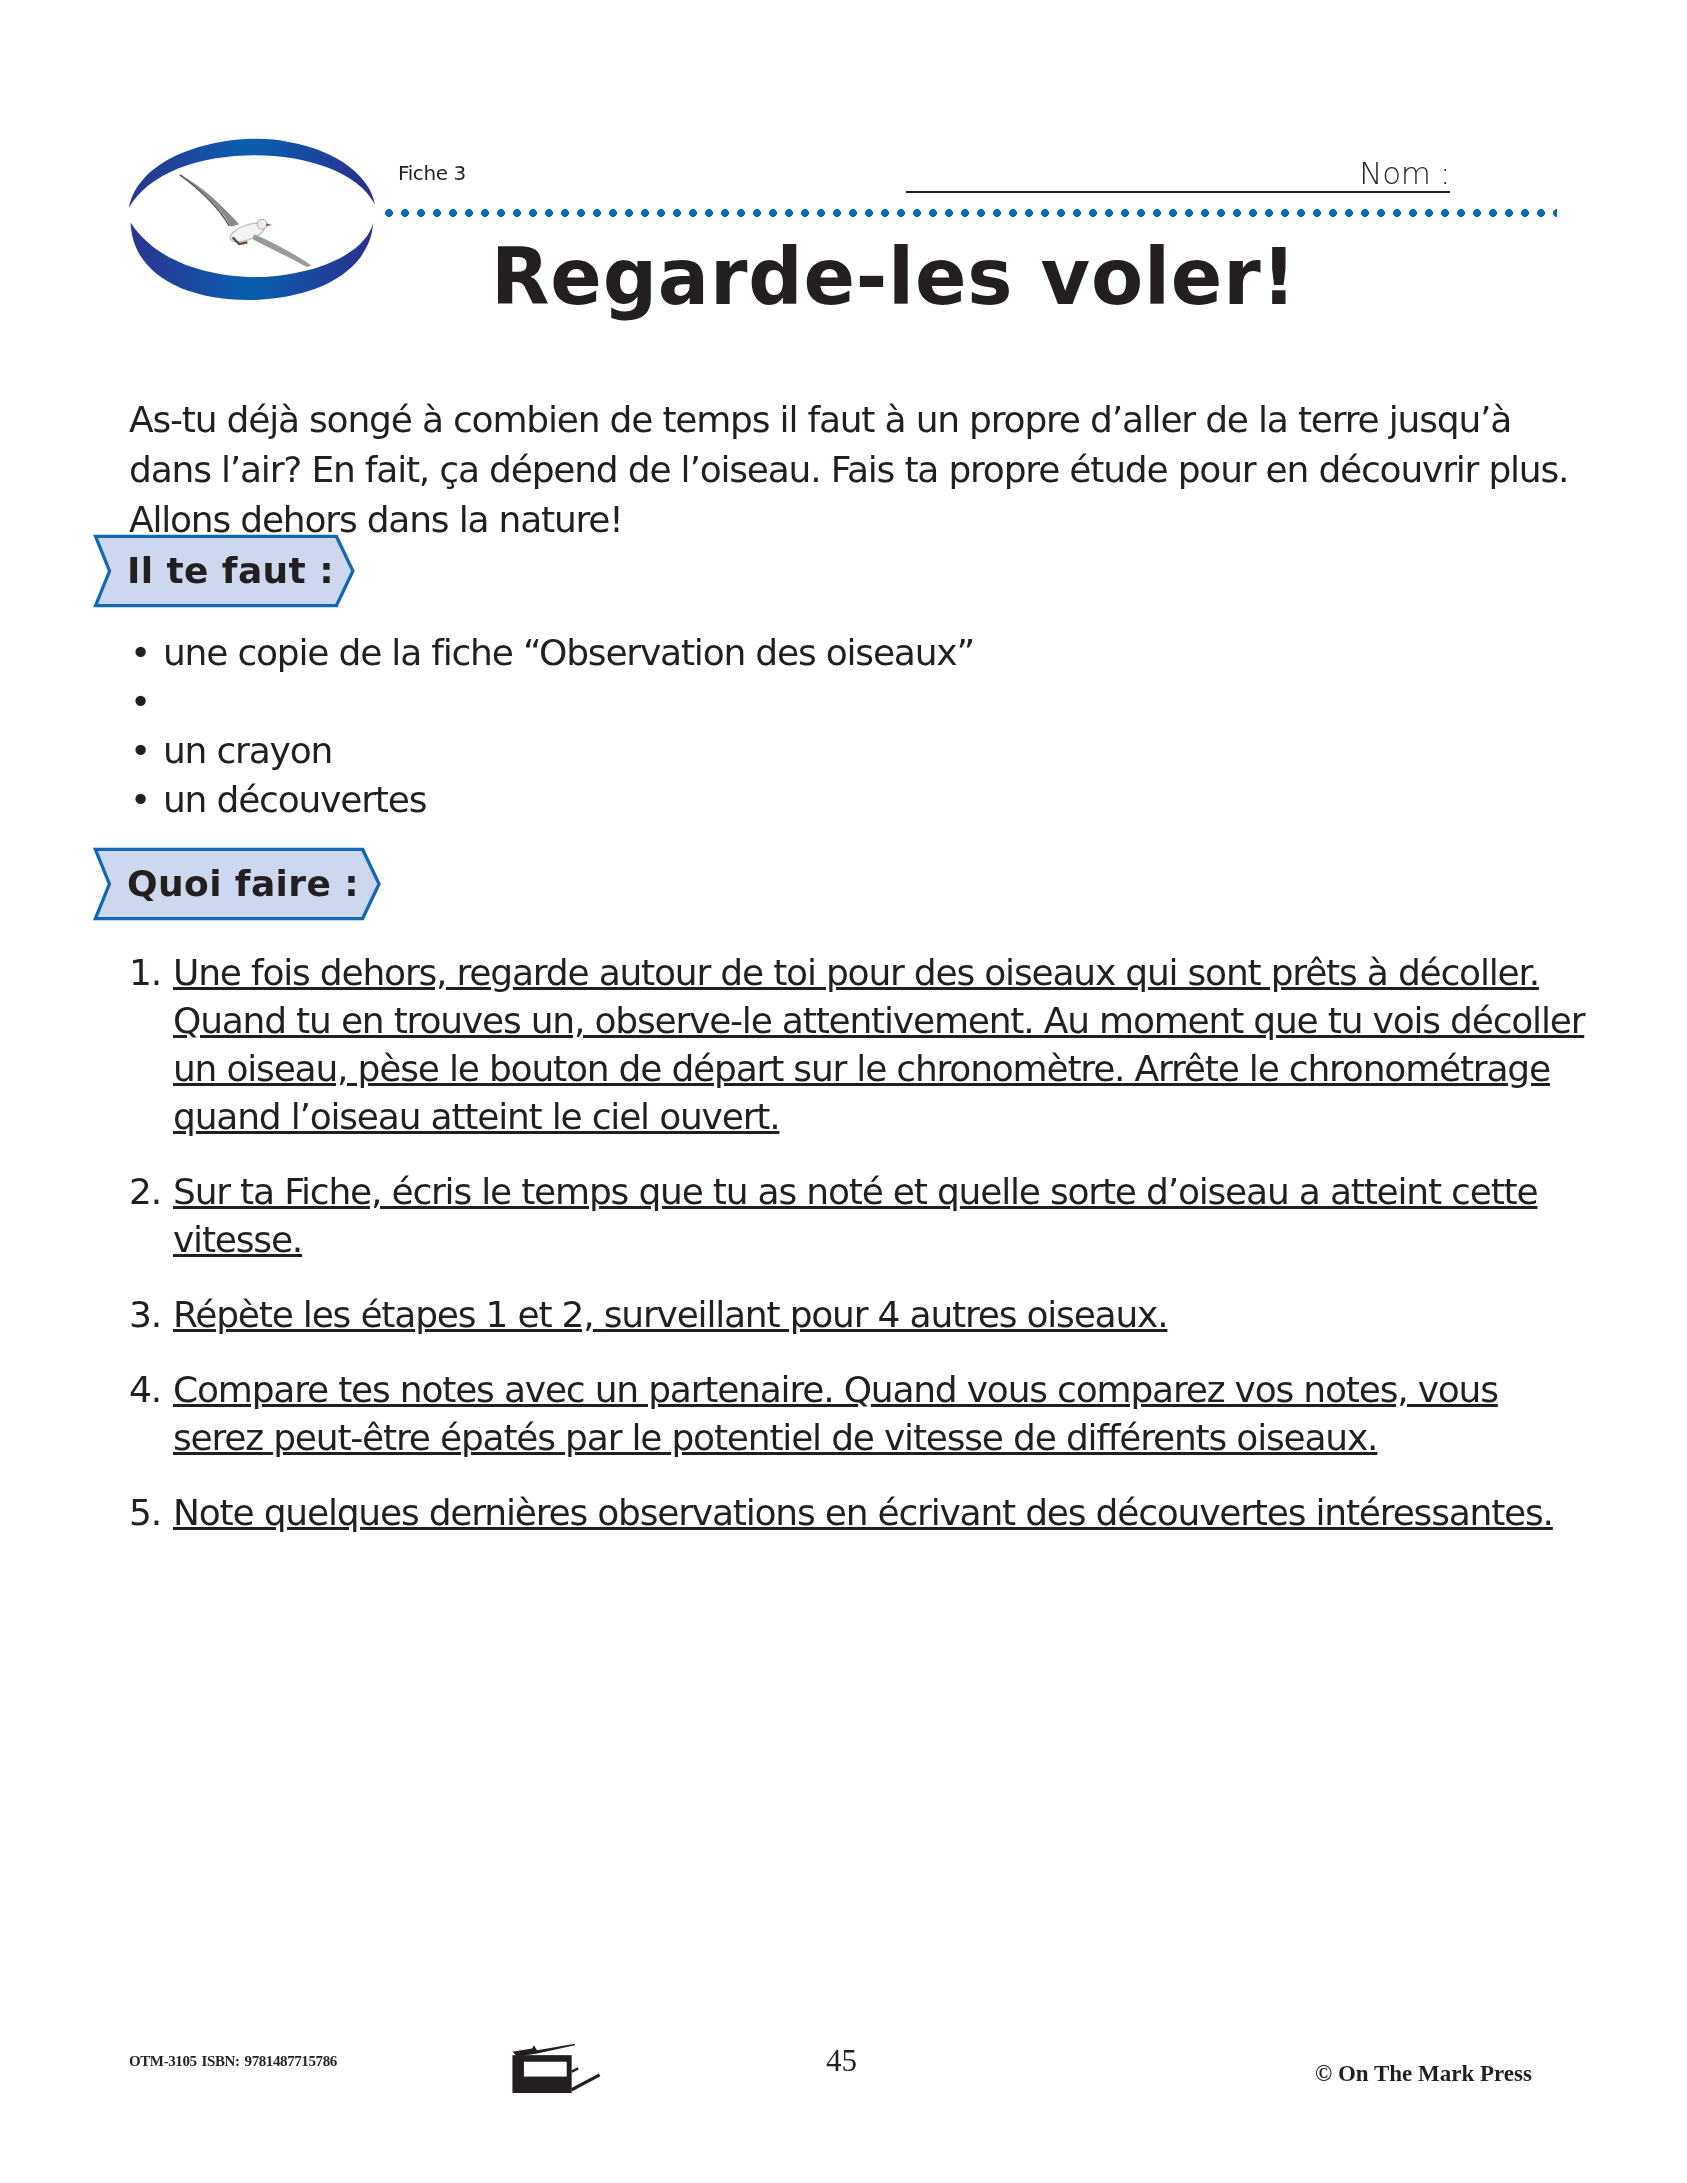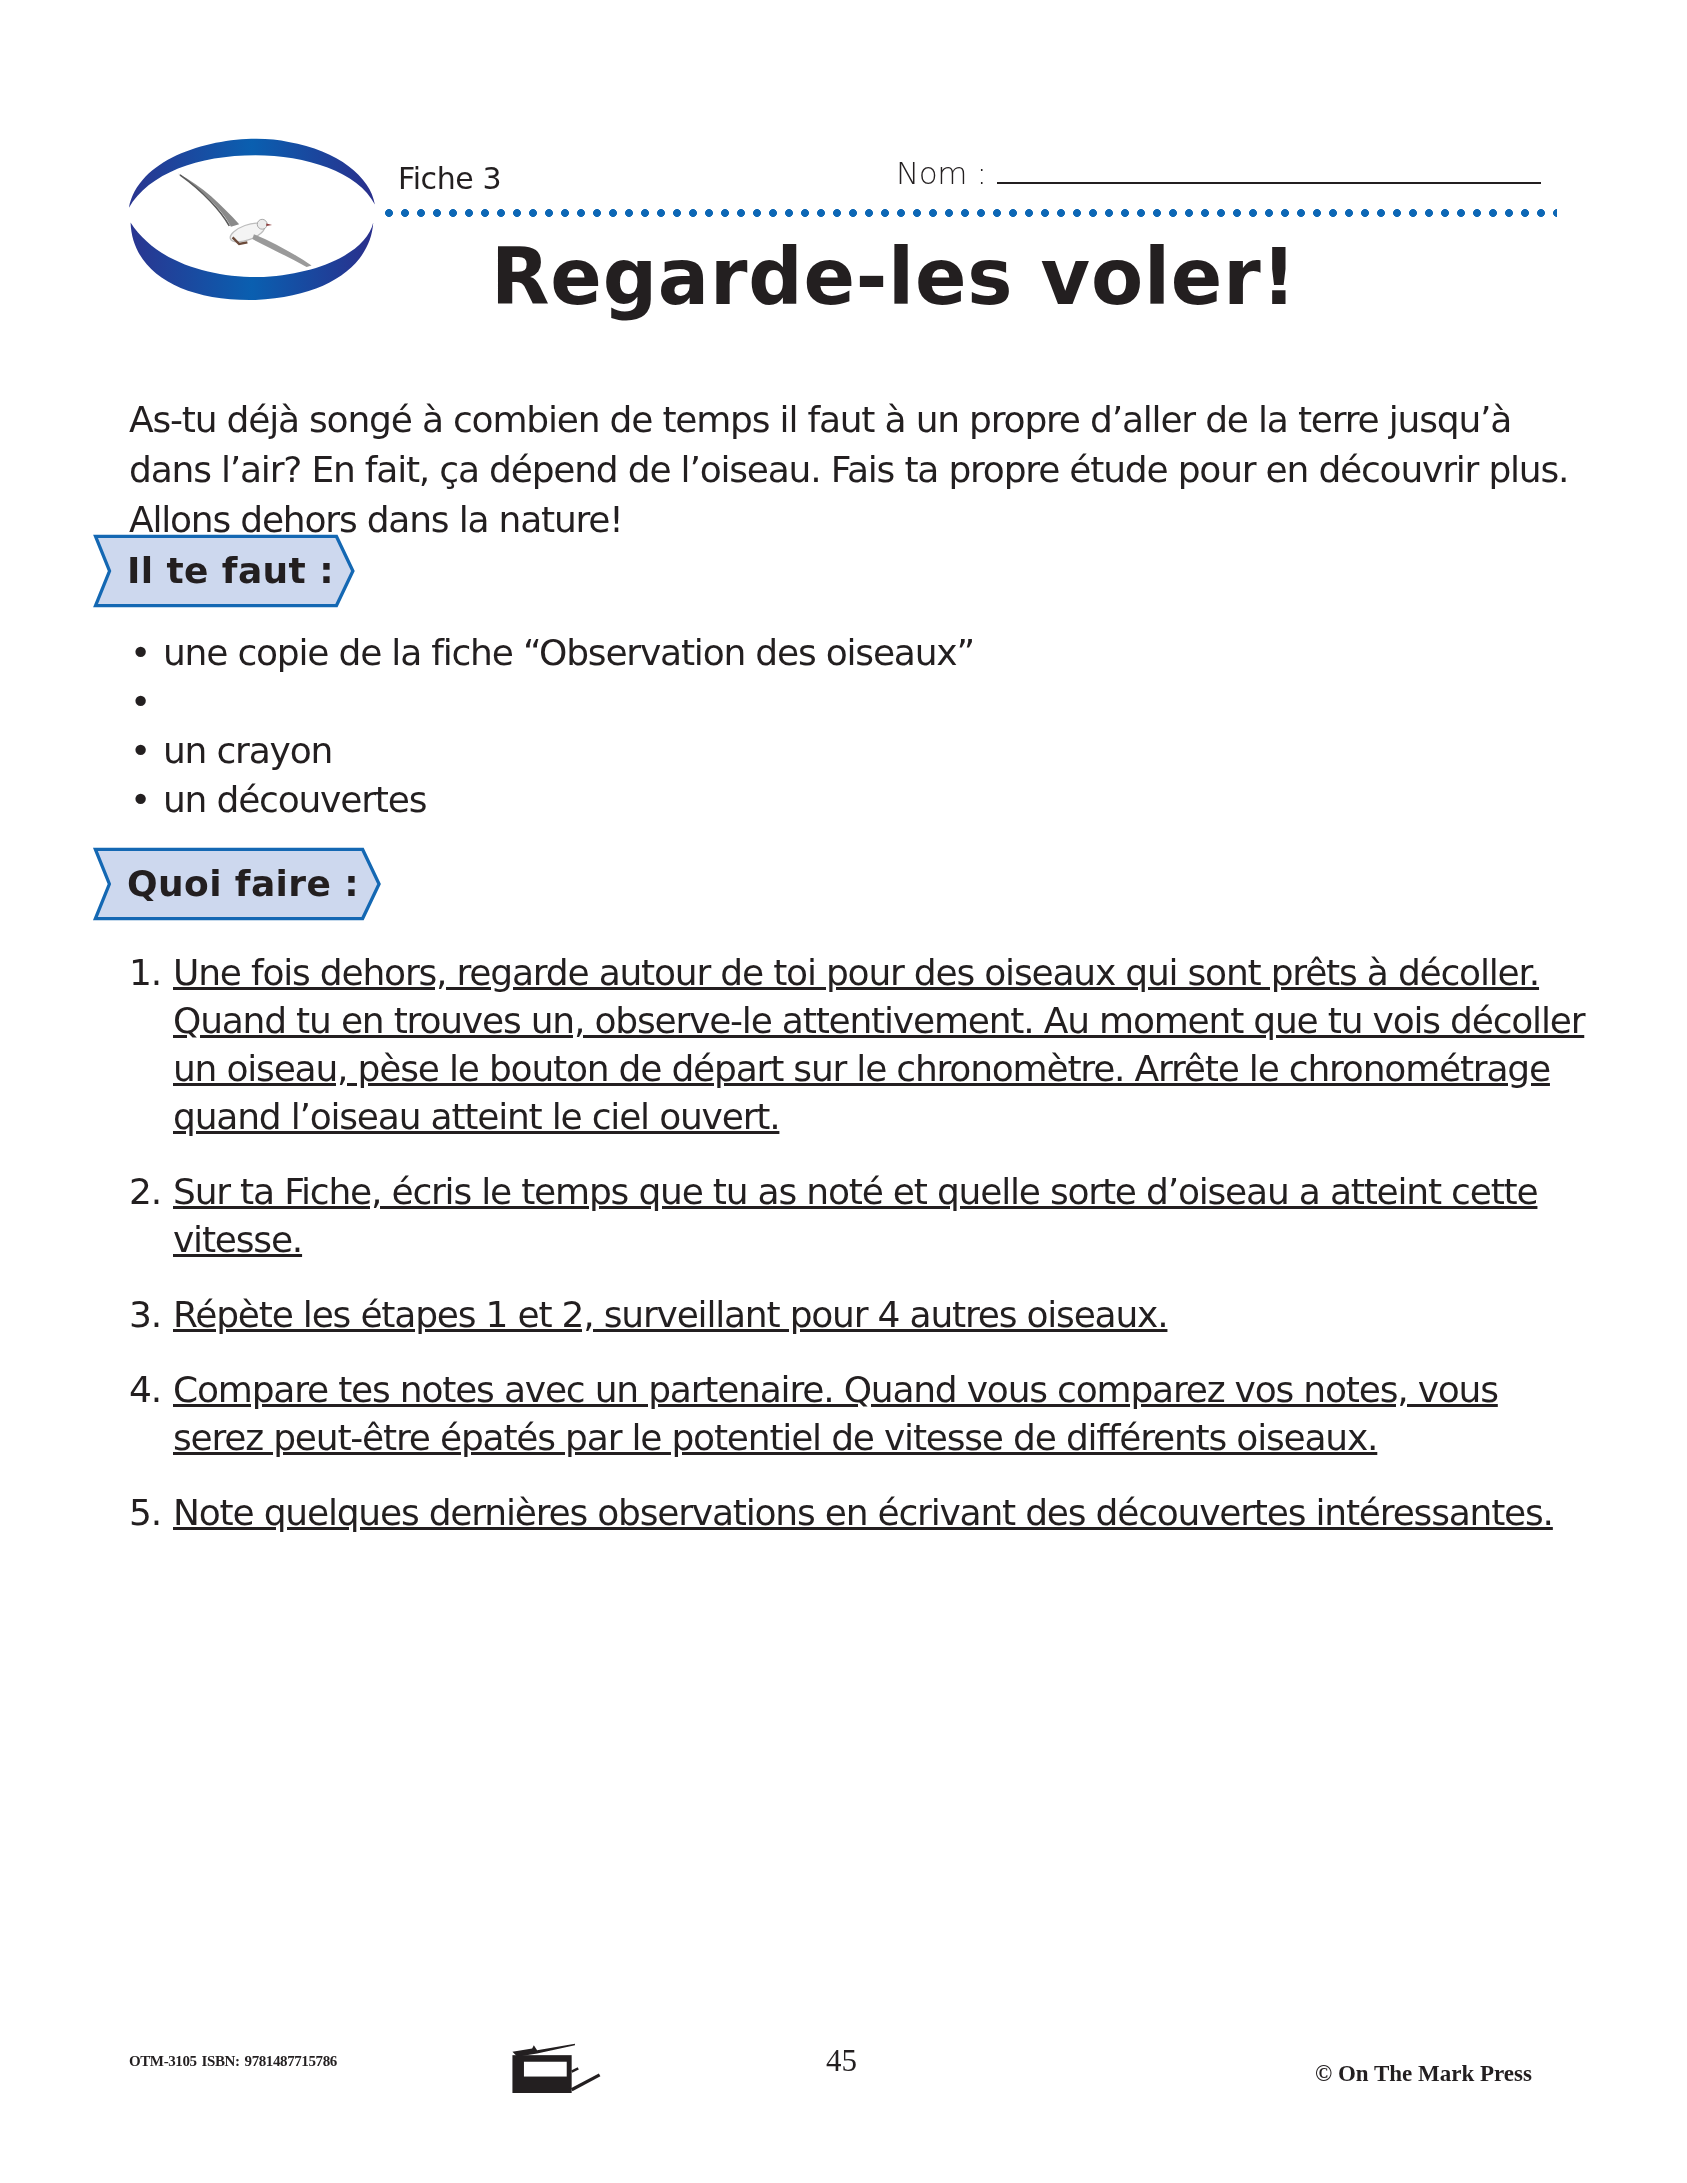--- a/index.html
+++ b/index.html
@@ -5,25 +5,25 @@
     html, body { margin: 0; padding: 0; background: #ffffff; }
     body {
       width: 1687px; height: 2183px; position: relative; overflow: hidden;
       font-family: "DejaVu Sans", sans-serif; color: #231f20;
     }
     .logo {
       position: absolute; left: 124px; top: 132px; width: 255px; height: 173px;
     }
     .fiche-label {
       position: absolute; left: 398px; top: 161px;
-      font-size: 30px; font-family: "DejaVu Sans", sans-serif; color: #231f20;
+      font-size: 20px; font-family: "DejaVu Sans", sans-serif; color: #231f20;
       letter-spacing: -0.4px;
     }
     .nom-wrap {
-      position: absolute; left: 896px; top: 155px; display: flex; align-items: flex-end;
+      position: absolute; left: 896px; top: 155px; display: flex; align-items: flex-end; flex-direction: column;
     }
     .nom-label {
       font-size: 31px; color: #231f20; font-family: "DejaVu Sans", sans-serif; font-weight: 300;
       letter-spacing: -0.4px;
     }
     .nom-line {
       width: 544px; height: 0; border-bottom: 2.5px solid #231f20; margin-left: 10px; margin-bottom: 6.6px;
     }
     .dots {
       position: absolute; left: 381px; top: 208px; width: 1176px; height: 10px;

